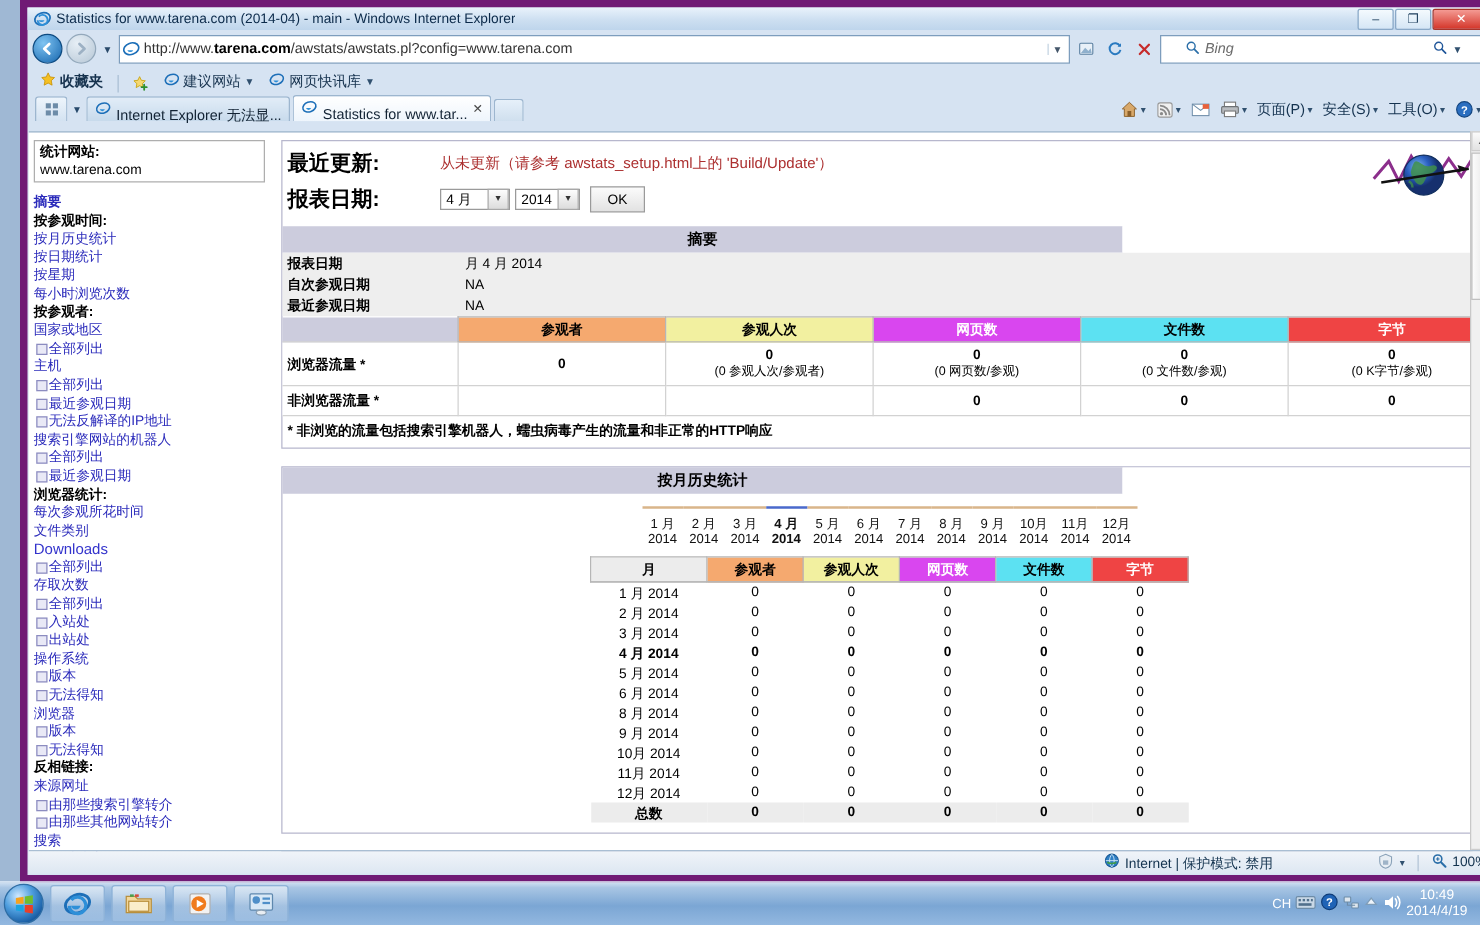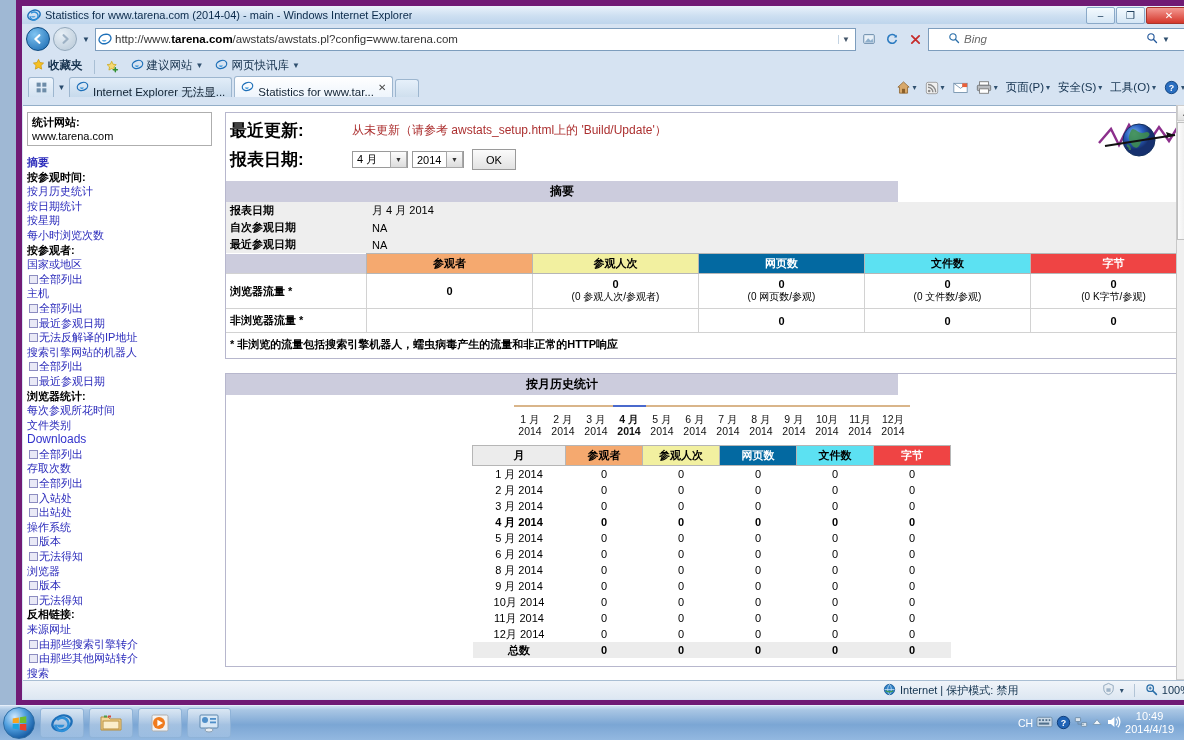--- a/index.html
+++ b/index.html
@@ -106,21 +106,21 @@
   .kvtable td{padding:1px 0 1px 4px;}
   .kvtable .k{width:138px;font-weight:bold;color:#000;}
   .kvtable .v{color:#000;}
 
   .sumtable{width:100%;border-collapse:collapse;font-size:11px;table-layout:fixed;}
   .sumtable td{border:1px solid #d2d2d2;text-align:center;padding:4px 0;}
   .sumtable td.rowlbl{text-align:left;padding-left:4px;font-weight:bold;border-left:none;background:#fff;}
   .sumtable th{border:1px solid #b6b6b6;font-size:11px;padding:2px 0;font-weight:bold;}
   .c-orange{background:#f5a96f;}
   .c-yellow{background:#f2f0a0;}
-  .c-blue{background:#0369a1;color:#fff;}
+  .c-blue{background:#d946ef;color:#fff;}
   .c-cyan{background:#5ce1f2;}
   .c-teal{background:#ef4444;color:#fff;}
   .sub{font-size:10px;font-weight:normal;}
   .footnote{font-size:11px;padding:4px 4px 6px 4px;font-weight:bold;}
 
   .charttbl{border-collapse:collapse;font-size:11px;margin:0 auto;}
   .charttbl th{padding:2px 0;border:1px solid #b6b6b6;font-weight:bold;}
   .charttbl td{text-align:center;padding:0.5px 0;}
   .charttbl td.mlbl{text-align:center;width:90px;}
   .charttbl .totrow td{background:#ececec;font-weight:bold;}

